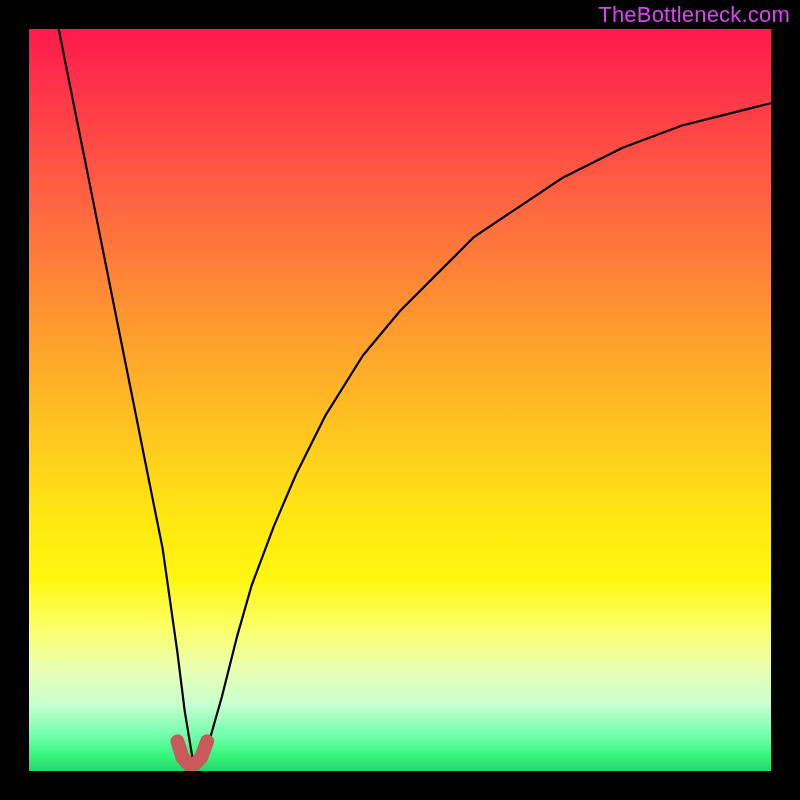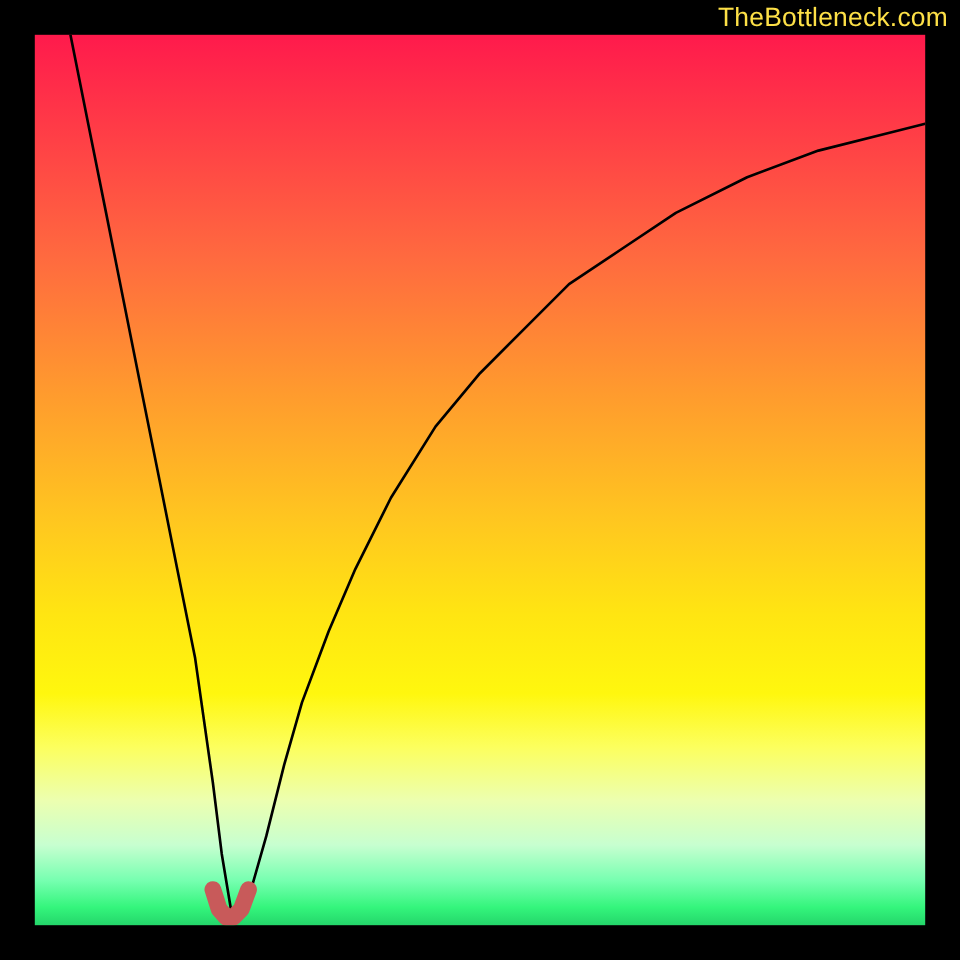--- a/index.html
+++ b/index.html
@@ -30,21 +30,21 @@
       #c7ffd0 91%,
       #76ffb0 95%,
       #34f57c 98%,
       #24d66a 100%
     );
   }
   .watermark {
     position: absolute;
     top: 2px;
     right: 10px;
-    color: #fde047;
+    color: #d946ef;
     font-size: 22px;
     font-weight: 500;
     letter-spacing: 0.2px;
     z-index: 5;
     user-select: none;
   }
   svg.plot {
     position: absolute;
     left: 0;
     top: 0;

